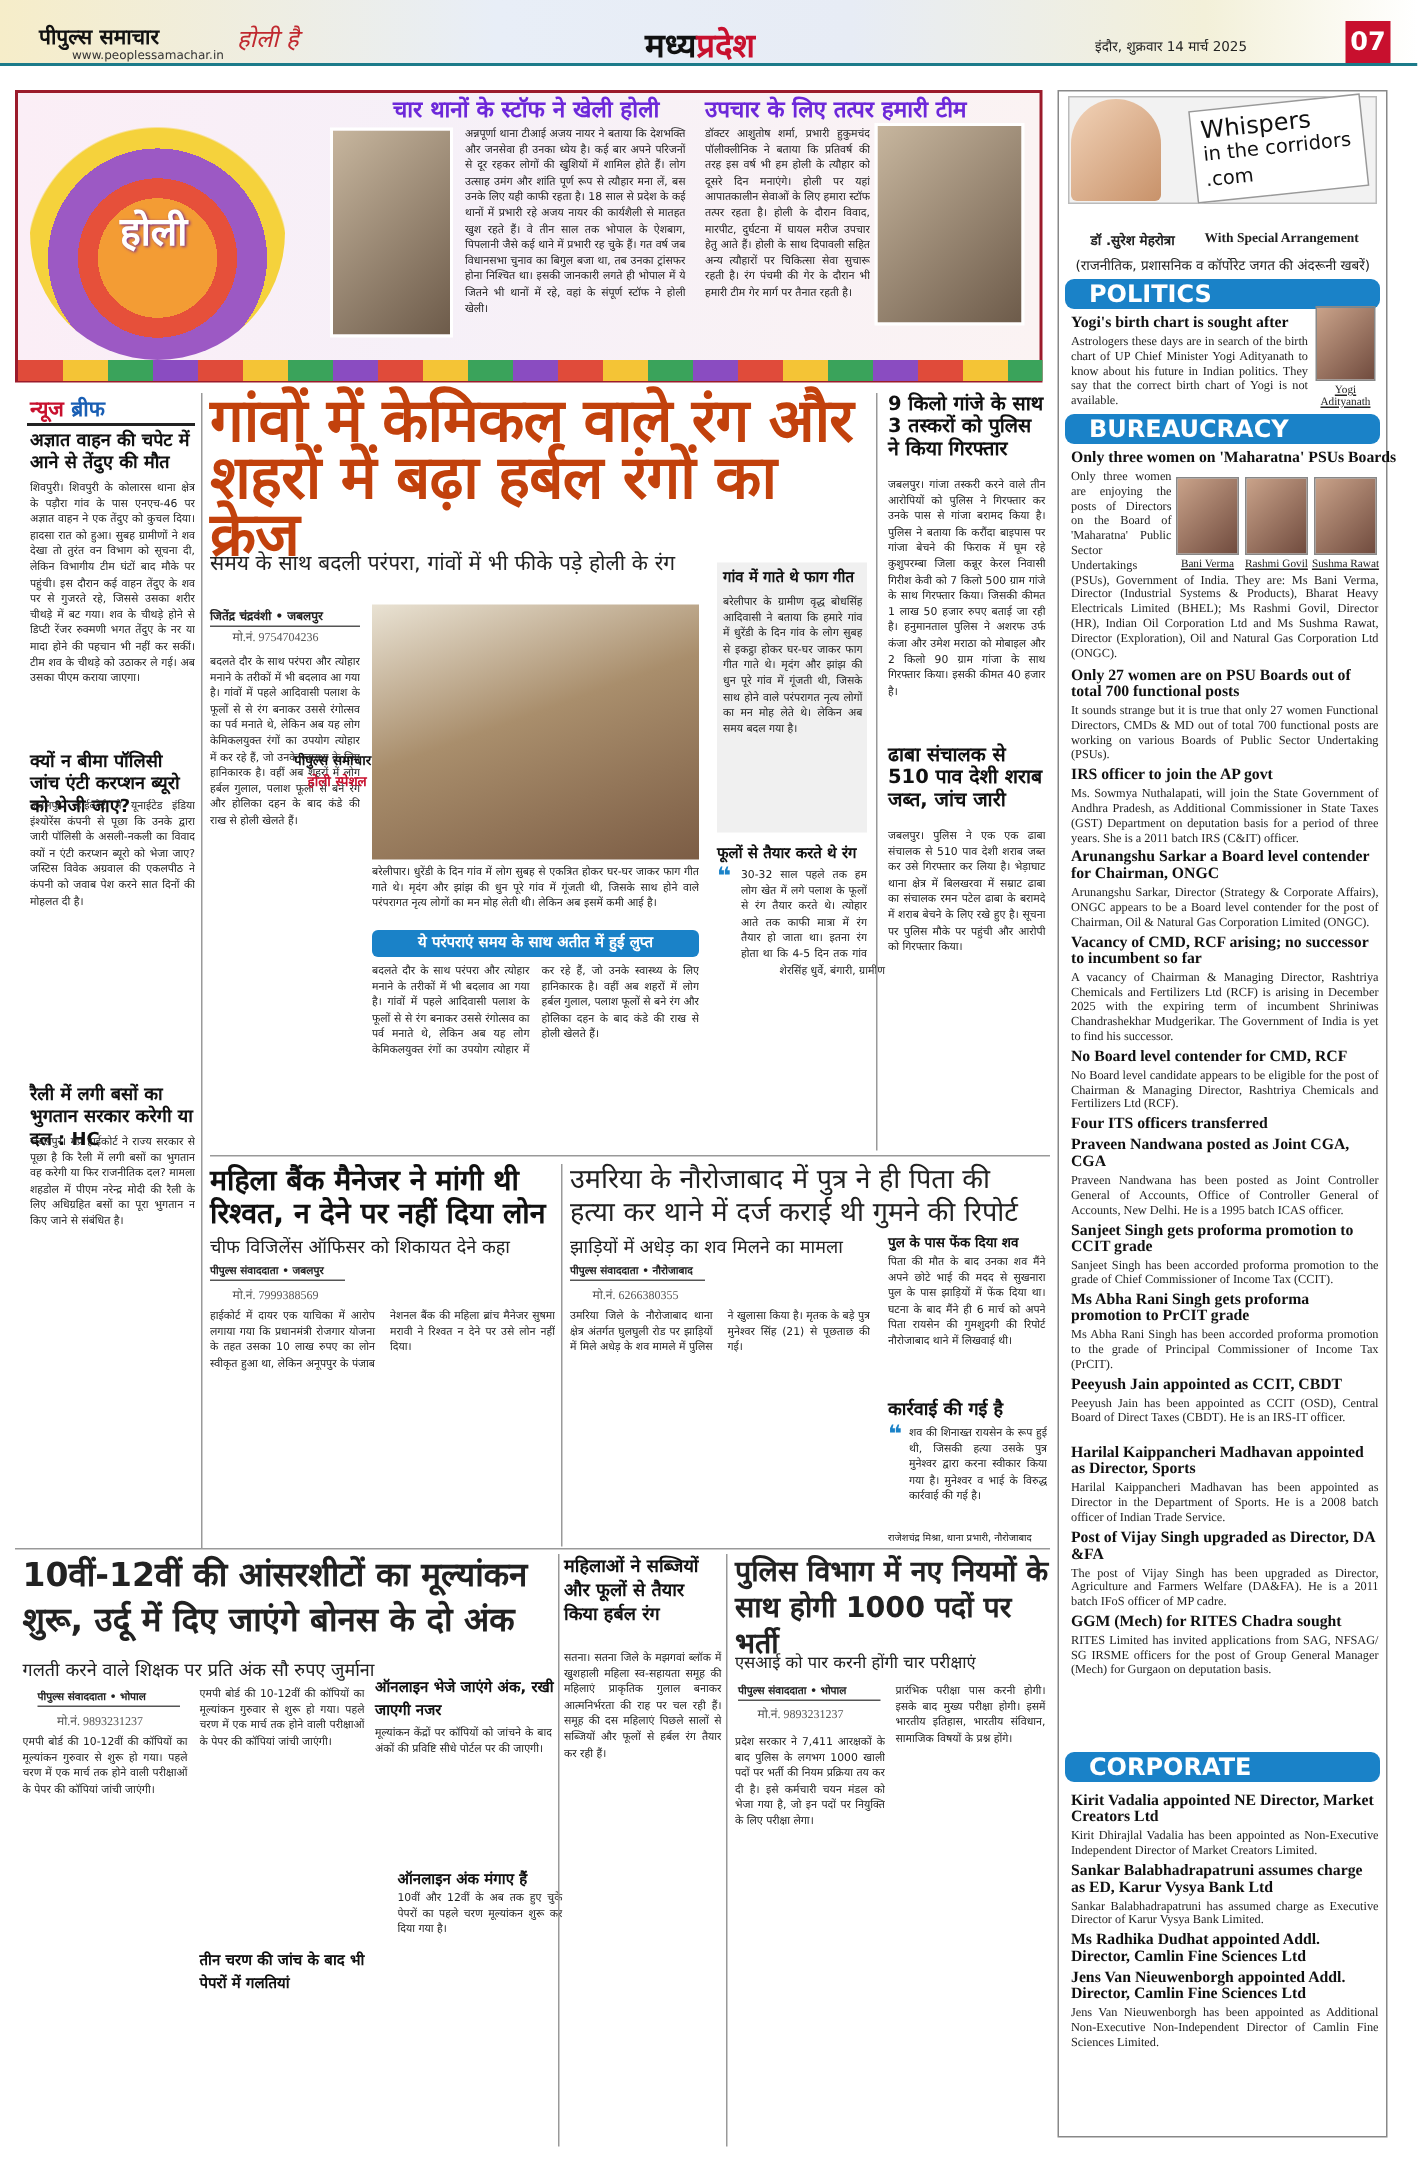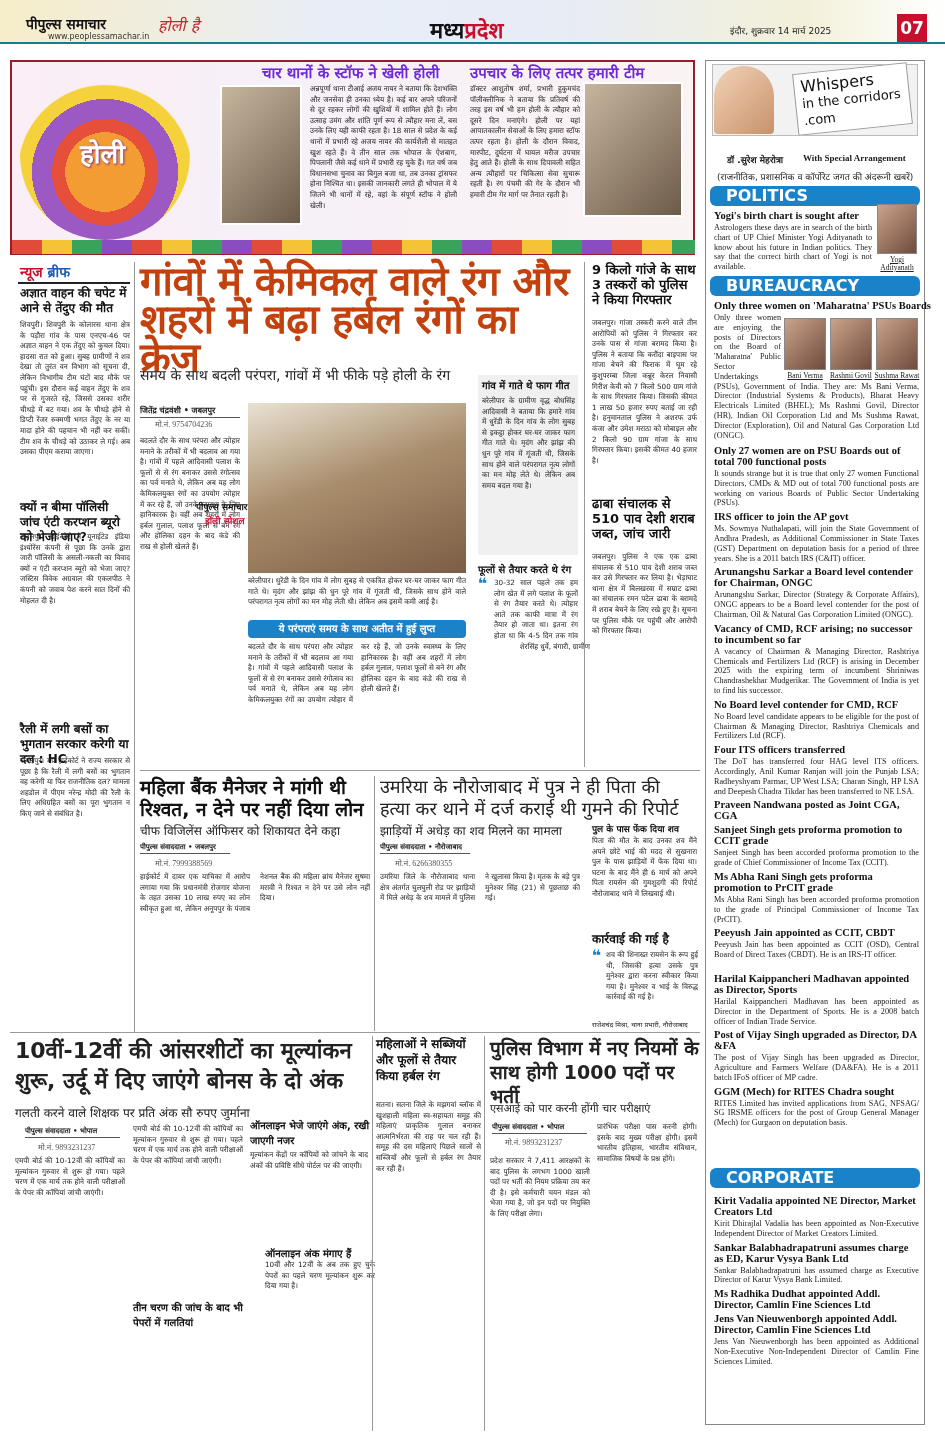--- a/index.html
+++ b/index.html
@@ -102,22 +102,22 @@
     <div class="rp-body">It sounds strange but it is true that only 27 women Functional Directors, CMDs &amp; MD out of total 700 functional posts are working on various Boards of Public Sector Undertaking (PSUs).</div>
     <div class="rp-title" style="margin: 3px 0px 2px;">IRS officer to join the AP govt</div>
     <div class="rp-body">Ms. Sowmya Nuthalapati, will join the State Government of Andhra Pradesh, as Additional Commissioner in State Taxes (GST) Department on deputation basis for a period of three years. She is a 2011 batch IRS (C&amp;IT) officer.</div>
     <div class="rp-title" style="margin: 3px 0px 2px;">Arunangshu Sarkar a Board level contender for Chairman, ONGC</div>
     <div class="rp-body">Arunangshu Sarkar, Director (Strategy &amp; Corporate Affairs), ONGC appears to be a Board level contender for the post of Chairman, Oil &amp; Natural Gas Corporation Limited (ONGC).</div>
     <div class="rp-title" style="margin: 3px 0px 2px;">Vacancy of CMD, RCF arising; no successor to incumbent so far</div>
     <div class="rp-body">A vacancy of Chairman &amp; Managing Director, Rashtriya Chemicals and Fertilizers Ltd (RCF) is arising in December 2025 with the expiring term of incumbent Shriniwas Chandrashekhar Mudgerikar. The Government of India is yet to find his successor.</div>
     <div class="rp-title" style="margin: 3px 0px 2px;">No Board level contender for CMD, RCF</div>
     <div class="rp-body">No Board level candidate appears to be eligible for the post of Chairman &amp; Managing Director, Rashtriya Chemicals and Fertilizers Ltd (RCF).</div>
     <div class="rp-title" style="margin: 3px 0px 2px;">Four ITS officers transferred</div>
-    <div class="rp-body">The DoT has transferred four HAG level ITS officers. Accordingly, Anil Kumar Ranjan will join the Punjab LSA; Radheyshyam Parmar, UP West LSA; Charan Singh, HP LSA and Deepesh Chadra Tikdar has been transferred to NE LSA.</div>
     <div class="rp-title" style="margin: 3px 0px 2px;">Praveen Nandwana posted as Joint CGA, CGA</div>
+    <div class="rp-body">Praveen Nandwana has been posted as Joint Controller General of Accounts, Office of Controller General of Accounts, New Delhi. He is a 1995 batch ICAS officer.</div>
     <div class="rp-title" style="margin: 3px 0px 2px;">Sanjeet Singh gets proforma promotion to CCIT grade</div>
     <div class="rp-body">Sanjeet Singh has been accorded proforma promotion to the grade of Chief Commissioner of Income Tax (CCIT).</div>
     <div class="rp-title" style="margin: 3px 0px 2px;">Ms Abha Rani Singh gets proforma promotion to PrCIT grade</div>
     <div class="rp-body">Ms Abha Rani Singh has been accorded proforma promotion to the grade of Principal Commissioner of Income Tax (PrCIT).</div>
     <div class="rp-title" style="margin: 3px 0px 2px;">Peeyush Jain appointed as CCIT, CBDT</div>
     <div class="rp-body">Peeyush Jain has been appointed as CCIT (OSD), Central Board of Direct Taxes (CBDT). He is an IRS-IT officer.</div>
     <div class="rp-title" style="margin: 13px 0px 2px;">Harilal Kaippancheri Madhavan appointed as Director, Sports</div>
     <div class="rp-body">Harilal Kaippancheri Madhavan has been appointed as Director in the Department of Sports. He is a 2008 batch officer of Indian Trade Service.</div>
     <div class="rp-title" style="margin: 3px 0px 2px;">Post of Vijay Singh upgraded as Director, DA &amp;FA</div>
     <div class="rp-body">The post of Vijay Singh has been upgraded as Director, Agriculture and Farmers Welfare (DA&amp;FA). He is a 2011 batch IFoS officer of MP cadre.</div>

